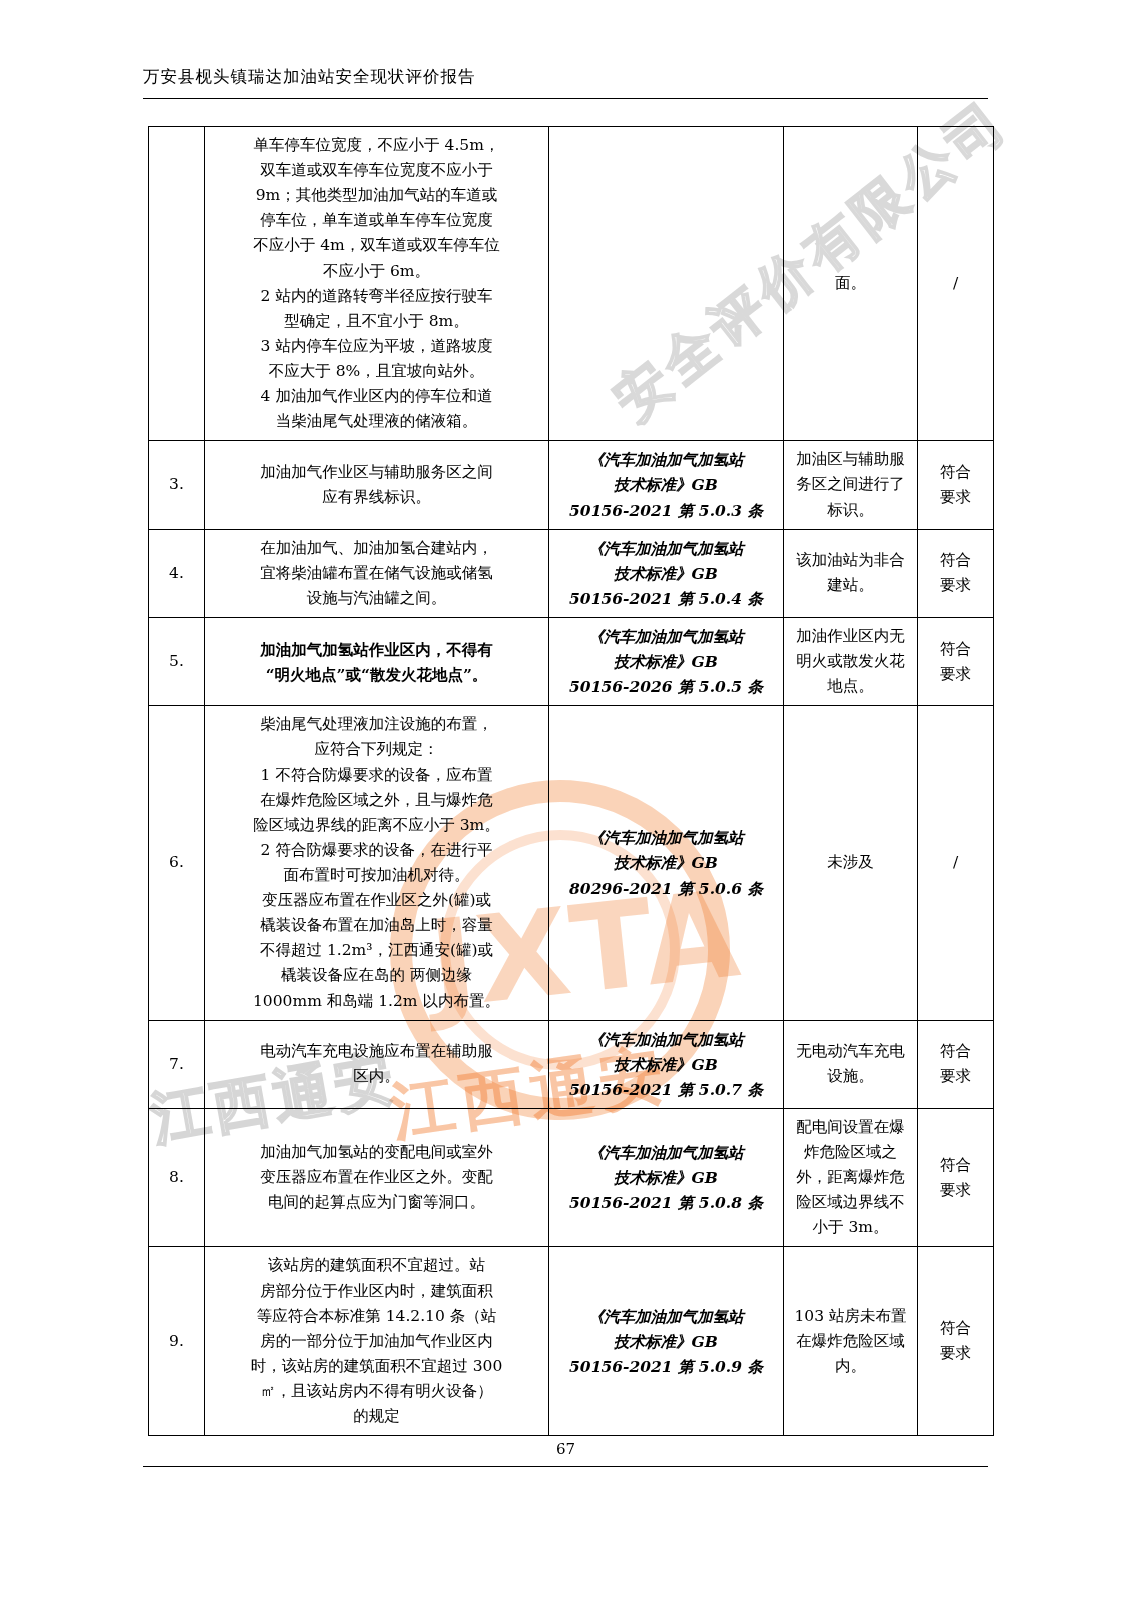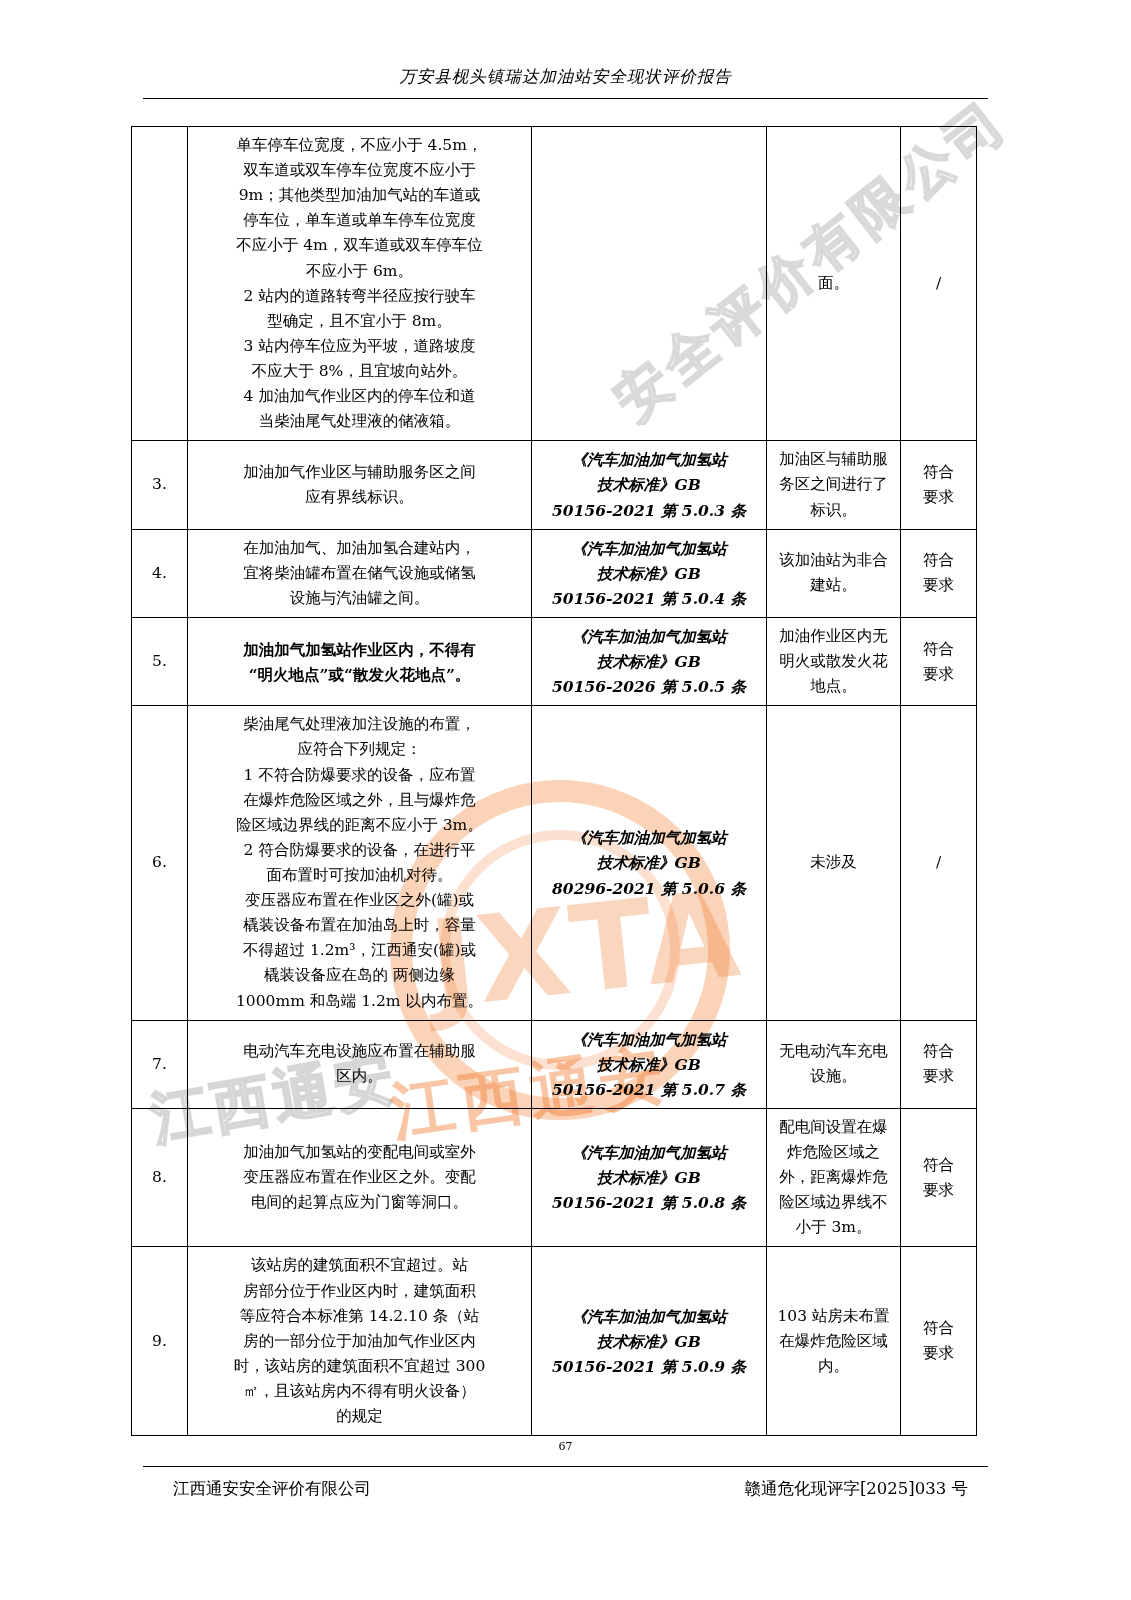--- a/index.html
+++ b/index.html
@@ -97,40 +97,39 @@
     white-space: nowrap;
     transform: rotate(-6deg);
   }
 
   
   .doc-header {
     position: absolute;
     left: 143px;
     top: 66px;
     width: 845px;
-    text-align: center;
+    text-align: left;
     font-size: 16.5px;
     font-family: "DejaVu Serif", "Liberation Serif", serif;
     letter-spacing: 1px;
     z-index: 10;
-    font-style: italic;
   }
   .header-rule {
     position: absolute;
     left: 143px;
     top: 98px;
     width: 845px;
     border-bottom: 1.6px solid #000;
     z-index: 10;
   }
 
   
   .tbl-wrap {
     position: absolute;
-    left: 131px;
+    left: 148px;
     top: 126px;
     width: 845px;
     z-index: 8;
   }
   table.main {
     border-collapse: collapse;
     width: 845px;
     table-layout: fixed;
   }
   table.main td {
@@ -159,21 +158,21 @@
   .ln { display: block; }
   .ln.c  { text-align: center; }
 
   
   .page-number {
     position: absolute;
     left: 143px;
     top: 1440px;
     width: 845px;
     text-align: center;
-    font-size: 11px;
+    font-size: 15px;
     z-index: 10;
   }
   .footer-rule {
     position: absolute;
     left: 143px;
     top: 1466px;
     width: 845px;
     border-bottom: 1.6px solid #000;
     z-index: 10;
   }
@@ -426,18 +425,14 @@
             <span class="ln c">要求</span>
           </td>
         </tr>
 
       </tbody>
     </table>
   </div>
 
   <div class="page-number">67</div>
   <div class="footer-rule"></div>
-  <div class="footer-row">
-    <div class="footer-left">江西通安安全评价有限公司</div>
-    <div class="footer-right">赣通危化现评字[2025]033 号</div>
-  </div>
 
 </div>
 
 </body></html>

